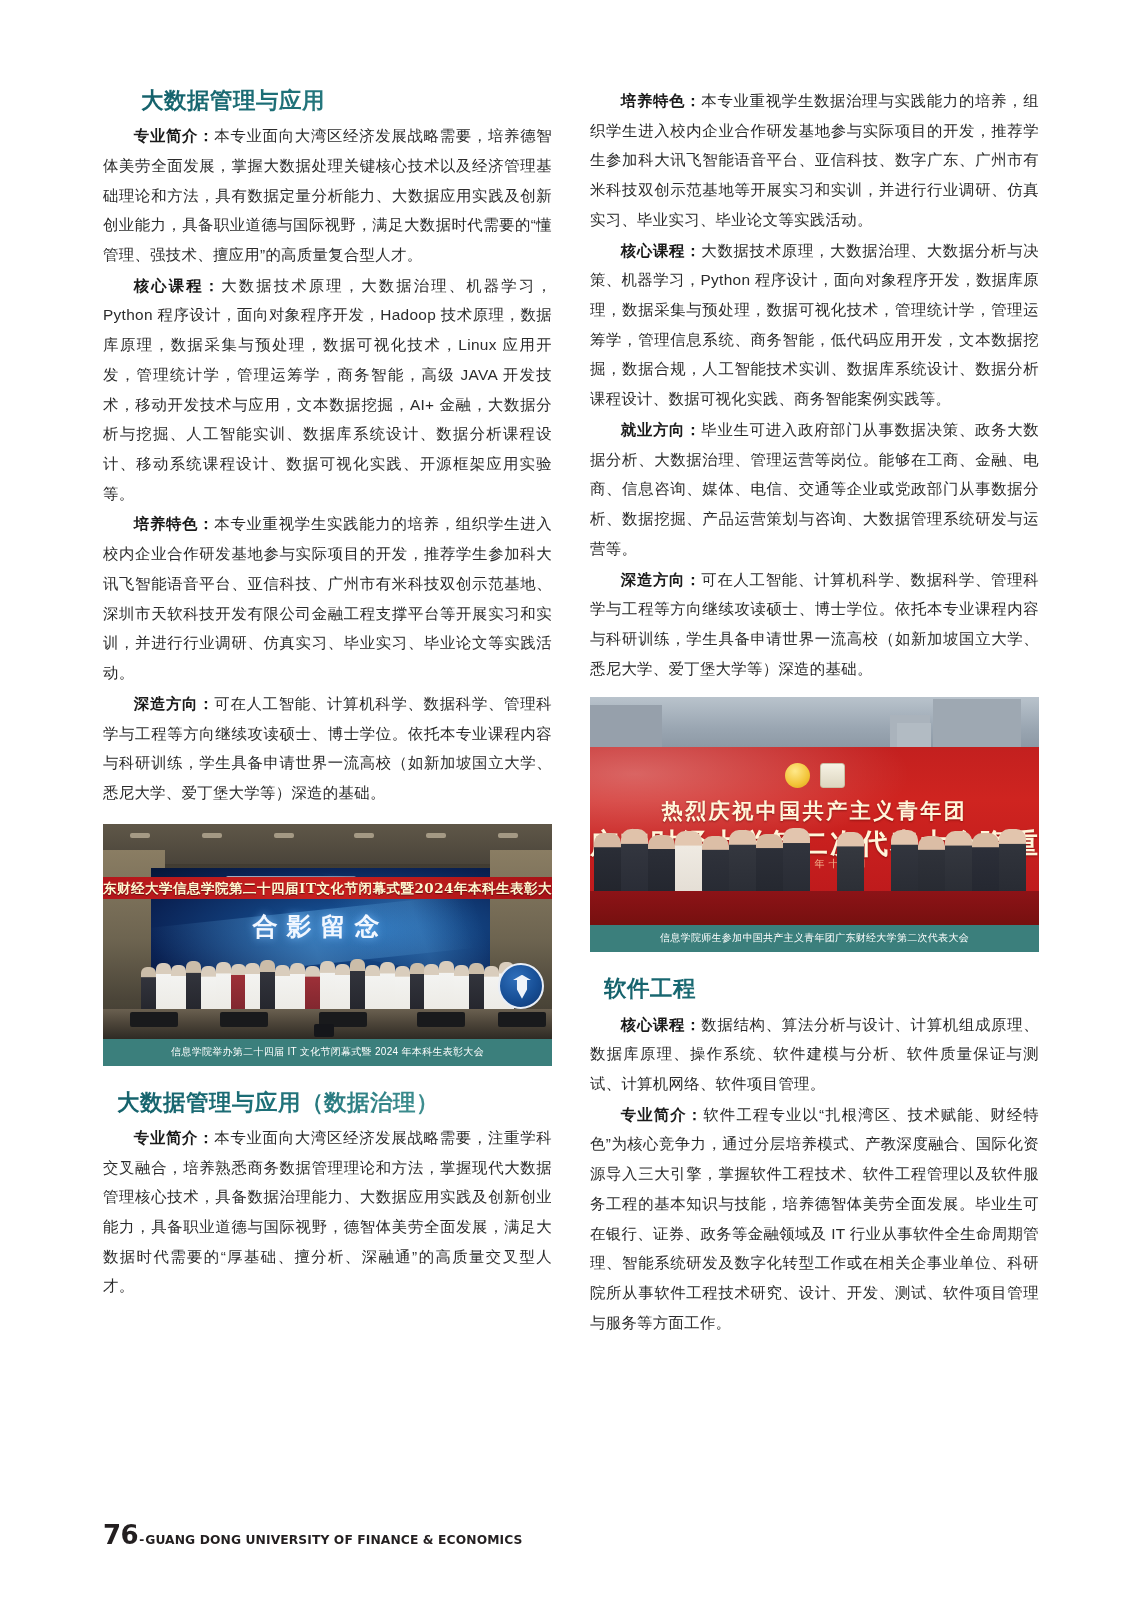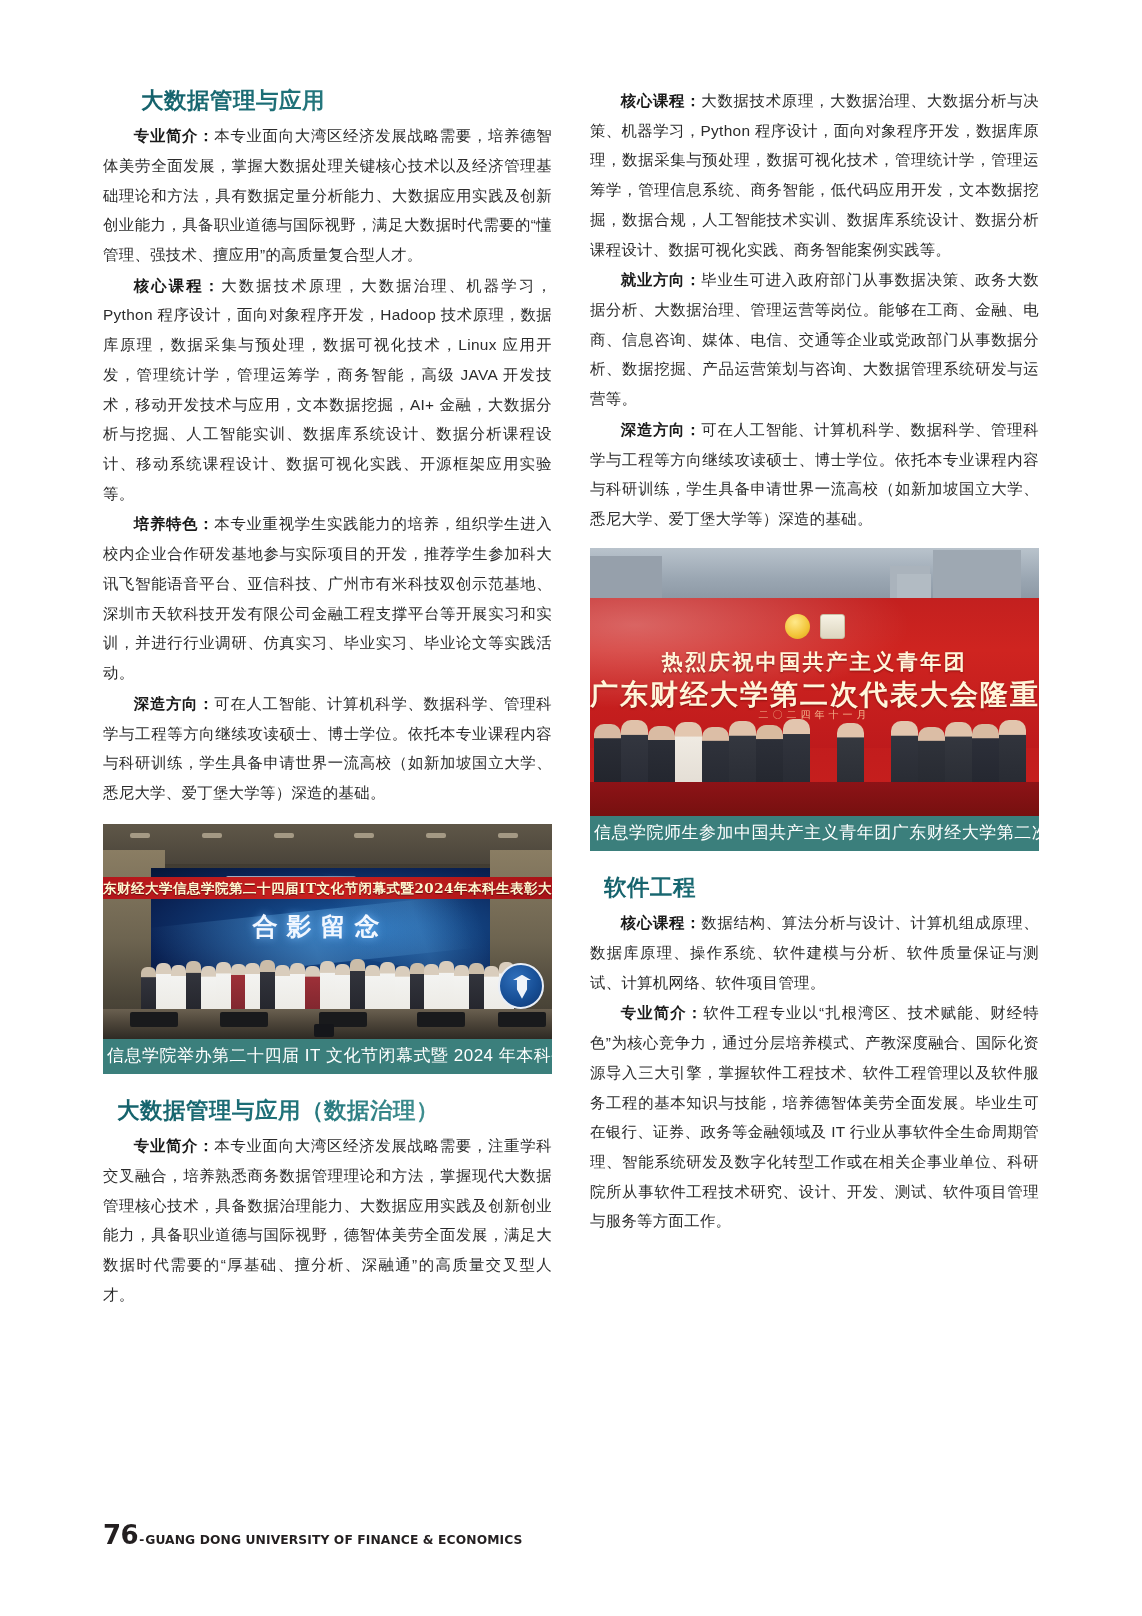--- a/index.html
+++ b/index.html
@@ -62,21 +62,21 @@
   .figure.fig-left { margin-top: 16px; }
   .photo {
     width: 100%;
     position: relative;
     overflow: hidden;
     display: block;
   }
   .caption-bar {
     background: #3b7f7c;
     color: #ffffff;
-    font-size: 17px;
+    font-size: 10px;
     letter-spacing: 0.03em;
     text-align: center;
     padding: 7px 4px 8px 4px;
     line-height: 1.2;
     white-space: nowrap;
   }
 
   
   .photo-hall {
     height: 215px;
@@ -173,21 +173,21 @@
     background: #eef3fa;
     clip-path: polygon(50% 0%, 100% 22%, 78% 22%, 78% 62%, 50% 100%, 22% 62%, 22% 22%, 0% 22%);
   }
   .hall-camera {
     position: absolute; left: 47%; bottom: 2px; width: 20px; height: 13px;
     background: #15161a; border-radius: 2px;
   }
 
   
   .photo-congress {
-    height: 268px;
+    height: 228px;
     background: linear-gradient(180deg, #8f9aa6 0%, #9aa4ad 18%, #b5151a 19%, #c8201e 100%);
   }
   .cg-sky {
     position: absolute; left: 0; top: 0; width: 100%; height: 52px;
     background: linear-gradient(180deg, #b9c3cc 0%, #9aa6b2 60%, #8c98a4 100%);
   }
   .cg-bldg {
     position: absolute; bottom: 0; background: #a9b2bb;
   }
   .cg-bldg.b1 { left: 0; width: 72px; height: 44px; background: #96a0ab; }
@@ -340,20 +340,21 @@
       </div>
 
       <h2 class="section-heading indent-2" style="margin-top:22px">大数据管理与应用（数据治理）</h2>
 
       <p class="body-text"><span class="lbl">专业简介：</span><span>本专业面向大湾区经济发展战略需要，注重学科交叉融合，培养熟悉商务数据管理理论和方法，掌握现代大数据管理核心技术，具备数据治理能力、大数据应用实践及创新创业能力，具备职业道德与国际视野，德智体美劳全面发展，满足大数据时代需要的“厚基础、擅分析、深融通”的高质量交叉型人才。</span></p>
 
     </div>
 
     <div class="col">
 
+      <p class="body-text"><span class="lbl">培养特色：</span><span>本专业重视学生数据治理与实践能力的培养，组织学生进入校内企业合作研发基地参与实际项目的开发，推荐学生参加科大讯飞智能语音平台、亚信科技、数字广东、广州市有米科技双创示范基地等开展实习和实训，并进行行业调研、仿真实习、毕业实习、毕业论文等实践活动。</span></p>
 
       <p class="body-text"><span class="lbl">核心课程：</span><span>大数据技术原理，大数据治理、大数据分析与决策、机器学习，Python 程序设计，面向对象程序开发，数据库原理，数据采集与预处理，数据可视化技术，管理统计学，管理运筹学，管理信息系统、商务智能，低代码应用开发，文本数据挖掘，数据合规，人工智能技术实训、数据库系统设计、数据分析课程设计、数据可视化实践、商务智能案例实践等。</span></p>
 
       <p class="body-text"><span class="lbl">就业方向：</span><span>毕业生可进入政府部门从事数据决策、政务大数据分析、大数据治理、管理运营等岗位。能够在工商、金融、电商、信息咨询、媒体、电信、交通等企业或党政部门从事数据分析、数据挖掘、产品运营策划与咨询、大数据管理系统研发与运营等。</span></p>
 
       <p class="body-text"><span class="lbl">深造方向：</span><span>可在人工智能、计算机科学、数据科学、管理科学与工程等方向继续攻读硕士、博士学位。依托本专业课程内容与科研训练，学生具备申请世界一流高校（如新加坡国立大学、悉尼大学、爱丁堡大学等）深造的基础。</span></p>
 
       <div class="figure">
         <div class="photo photo-congress">
           <div class="cg-sky">

